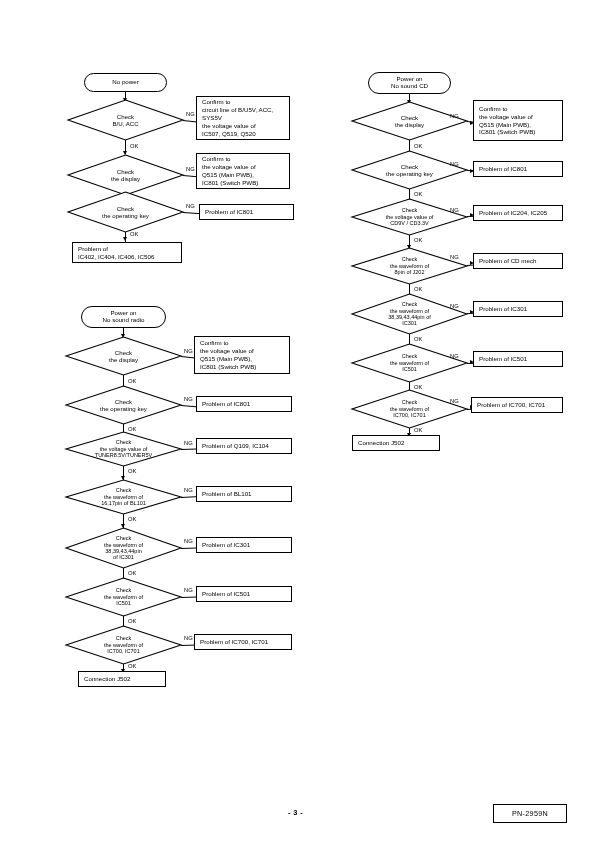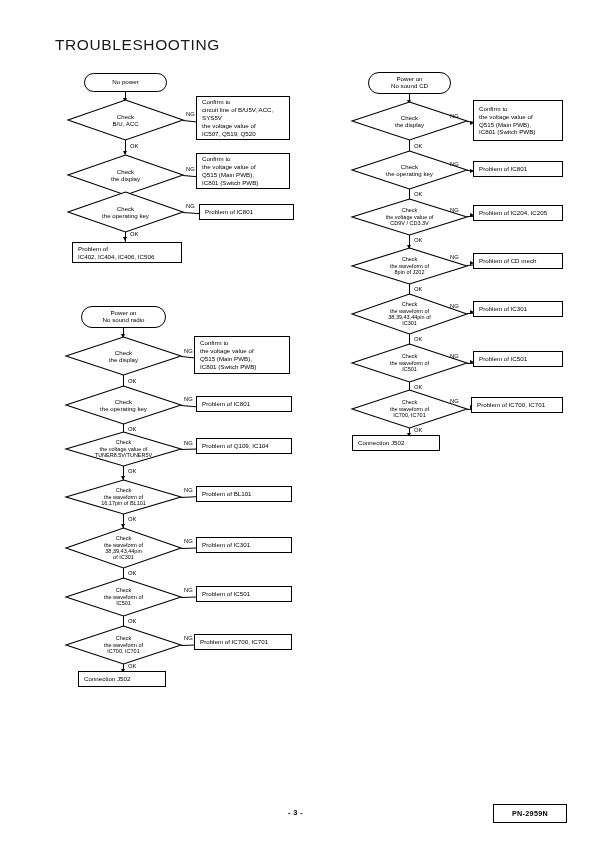--- a/index.html
+++ b/index.html
@@ -129,31 +129,30 @@
     position: absolute;
     left: 493px;
     top: 804px;
     width: 72px;
     height: 17px;
     border: 1.2px solid #000;
     display: flex;
     align-items: center;
     justify-content: center;
     font-size: 7.2px;
-    font-weight: bold;
+    font-weight: normal;
     letter-spacing: 0.3px;
   }
   .ln { display: block; }
 </style>
 </head>
 <body>
 
 <div id="page">
 
-  <div class="title">TROUBLESHOOTING</div>
 
   <div>
 
     <div class="node term" style="left:84px; top:73px; width:83px; height:19px;">
       <span>No power</span>
     </div>
 
     <div class="vline" style="left:125px; top:92px; height:8px;"></div>
     <div class="arrow-down" style="left:123px; top:98px;"></div>
 

